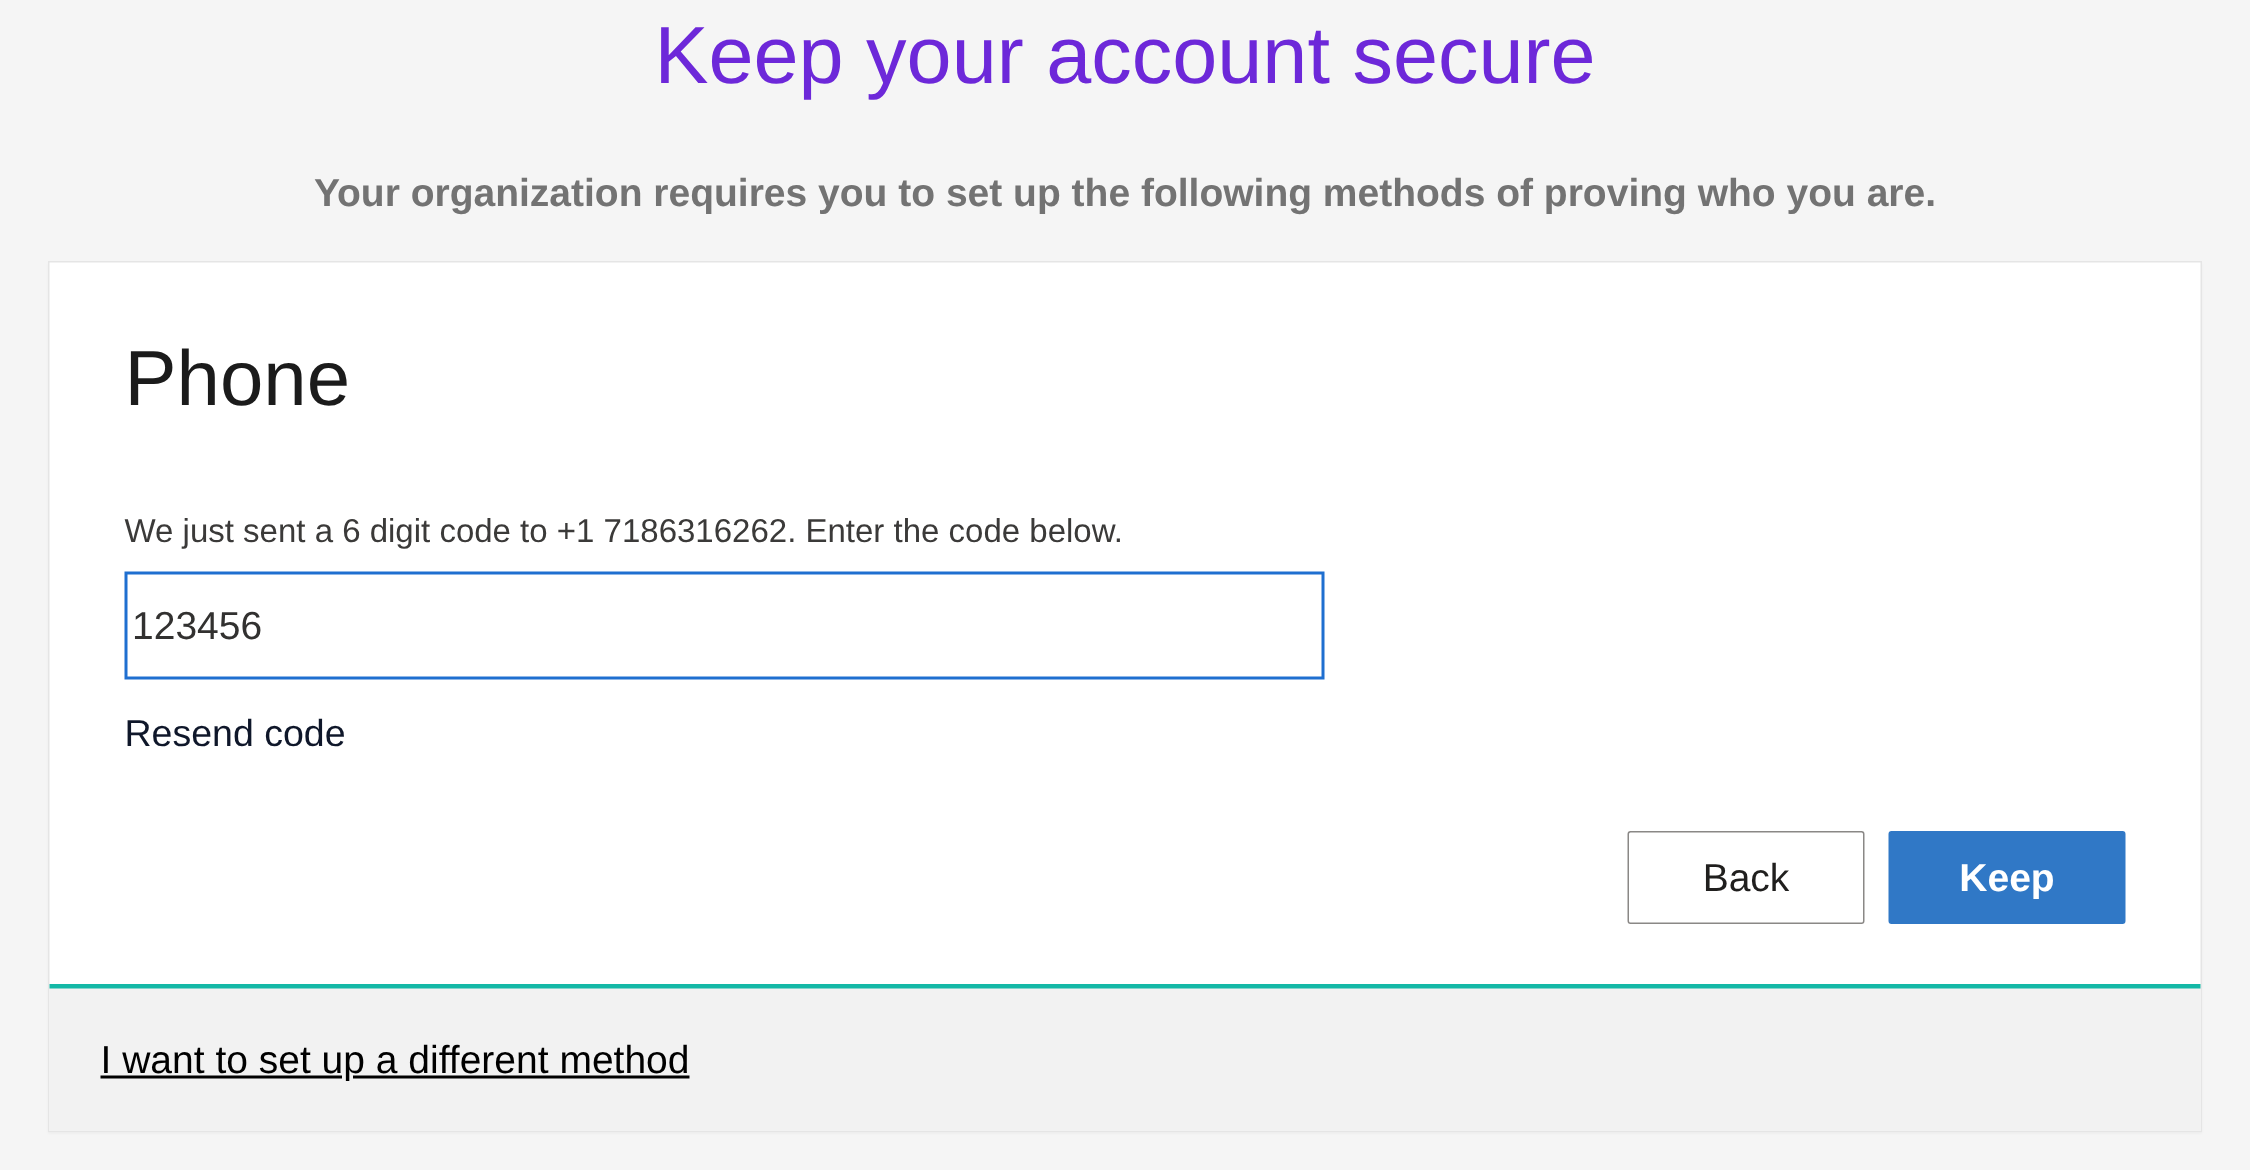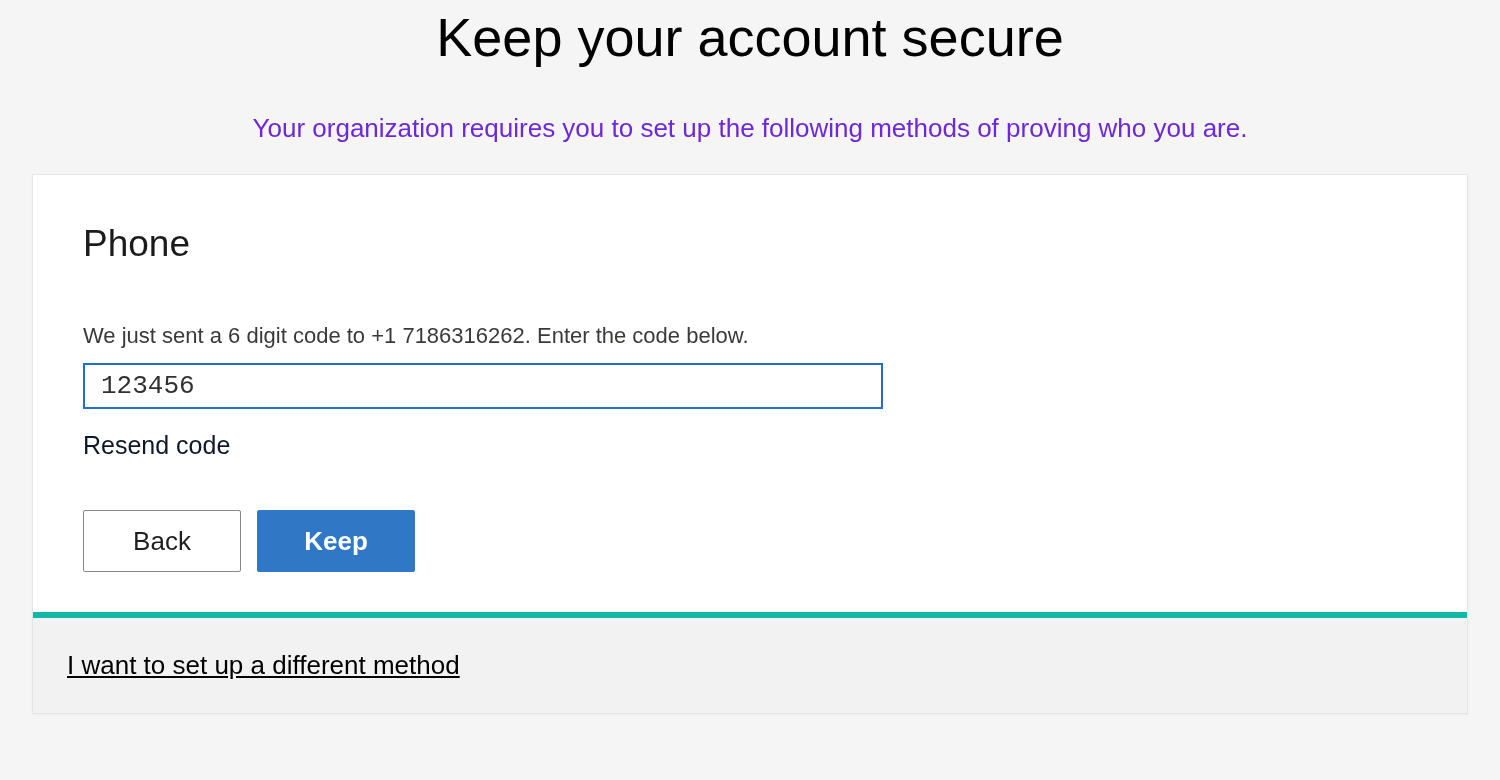--- a/index.html
+++ b/index.html
@@ -16,72 +16,72 @@
       color: #323130;
     }
     .header-section {
       text-align: center;
       padding-top: 6px;
       padding-bottom: 30px;
     }
     .page-title {
       font-size: 54px;
       font-weight: 400;
-      color: #000000;
+      color: #6d28d9;
       margin-bottom: 45px;
     }
     .page-subtitle {
       font-size: 26px;
-      font-weight: 400;
-      color: #6d28d9;
+      font-weight: 700;
+      color: #737373;
     }
     .card {
       background: #ffffff;
       margin: 0 32px;
       border: 1px solid #e5e5e5;
       box-shadow: 0 1px 2px rgba(0,0,0,0.04);
     }
     .card-body {
       padding: 48px 50px 40px 50px;
     }
     .card-heading {
-      font-size: 37px;
+      font-size: 52px;
       font-weight: 400;
       color: #1b1b1b;
       margin-bottom: 58px;
     }
     .instruction-text {
       font-size: 22px;
       color: #3b3a39;
       margin-bottom: 14px;
     }
     .code-input {
       width: 800px;
       max-width: 100%;
-      height: 46px;
+      height: 72px;
       border: 2.5px solid #1f6fd0;
       font-size: 26px;
-      padding: 0 16px;
+      padding: 0 3px;
       color: #323130;
-      font-family: Liberation Mono, monospace;
+      font-family: Liberation Sans, sans-serif;
       outline: none;
       margin-bottom: 22px;
       display: block;
     }
     .resend-link {
       color: #0f172a;
       font-size: 25px;
       text-decoration: none;
       cursor: pointer;
       display: inline-block;
       margin-bottom: 50px;
     }
     .button-row {
       display: flex;
-      justify-content: flex-start;
+      justify-content: flex-end;
       gap: 16px;
     }
     .btn {
       height: 62px;
       min-width: 158px;
       font-size: 26px;
       font-weight: 400;
       font-family: inherit;
       cursor: pointer;
       border-radius: 2px;
@@ -94,21 +94,21 @@
     }
     .btn-primary {
       background: #3078c6;
       border: 1px solid #3078c6;
       color: #ffffff;
       font-weight: 600;
     }
     .card-footer {
       background: #f2f2f2;
       padding: 32px 34px;
-      border-top: 6px solid #14b8a6;
+      border-top: 3px solid #14b8a6;
     }
     .different-method-link {
       font-size: 26px;
       color: #000000;
       text-decoration: underline;
       cursor: pointer;
     }
   </style>
 </head>
 <body>

